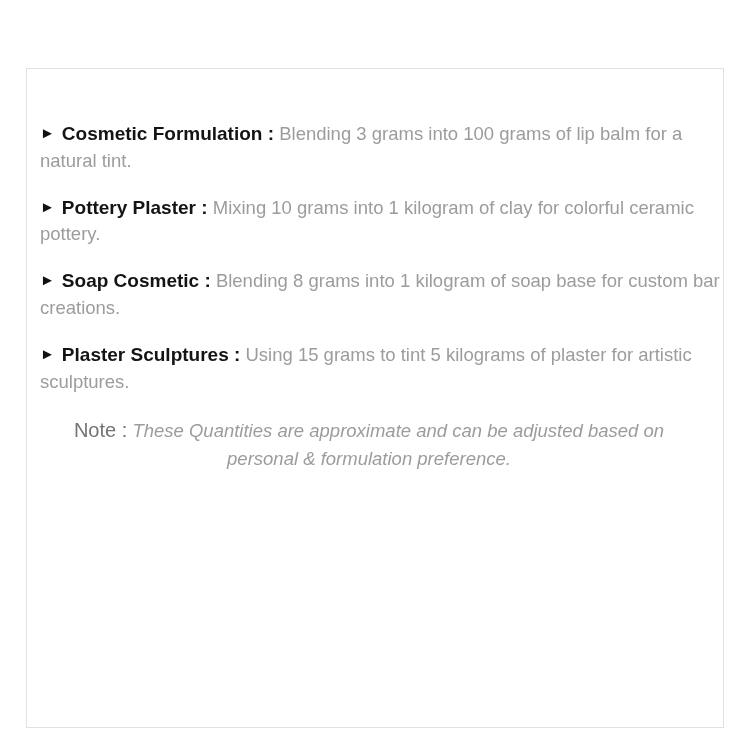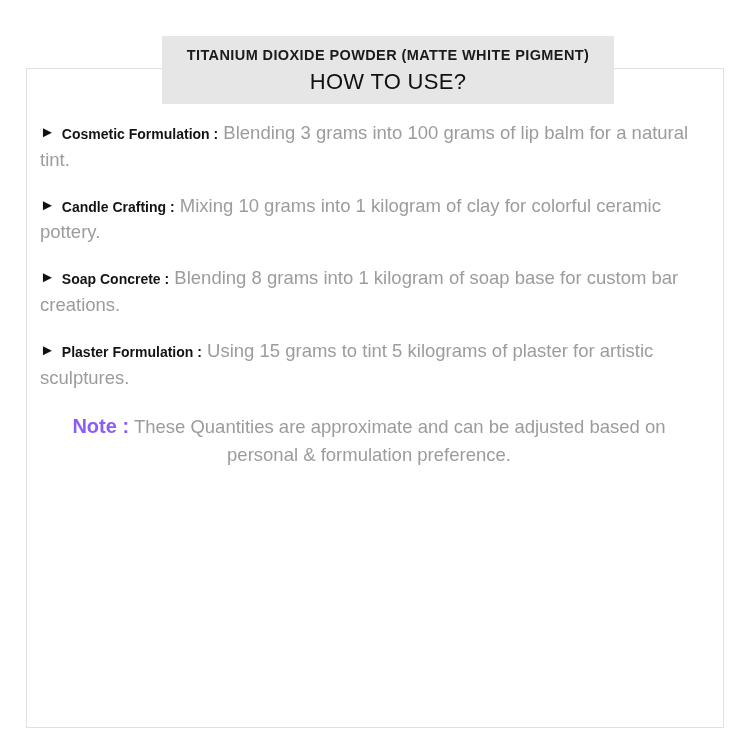--- a/index.html
+++ b/index.html
@@ -76,86 +76,83 @@
   }
   .bullet {
     color: #111111;
     font-size: 15px;
     margin-right: 7px;
     vertical-align: 2px;
   }
   .term {
     color: #141414;
     font-weight: bold;
-    font-size: 14px;
+    font-size: 19px;
     margin-top: 24px;
   }
   .desc {
     color: #9c9c9c;
   }
   .note {
     margin-top: 14px;
     text-align: left;
     padding-left: 4px;
     font-size: 18.5px;
     line-height: 1.5;
   }
   .note-label {
-    color: #8b5cf6;
-    font-weight: bold;
+    color: #737373;
+    font-weight: normal;
     font-size: 20px;
   }
   .note-text {
     color: #9c9c9c;
+    font-style: italic;
   }
   .note-block {
     text-align: center;
     padding: 0 28px 0 6px;
   }
 </style>
 </head>
 <body>
 
 <div class="page">
 
   <div class="frame"></div>
 
-  <div class="header-band">
-    <div class="header-sub">TITANIUM DIOXIDE POWDER (MATTE WHITE PIGMENT)</div>
-    <div class="header-title">HOW TO USE?</div>
-  </div>
 
   <div class="content">
 
     <div class="item">
       <div class="line">
         <span class="bullet">►</span><span class="term">Cosmetic Formulation :</span>
         <span class="desc">Blending 3 grams into 100 grams of lip balm for a natural tint.</span>
       </div>
     </div>
 
 
     <div class="item">
       <div class="line">
-        <span class="bullet">►</span><span class="term">Candle Crafting :</span>
+        <span class="bullet">►</span><span class="term">Pottery Plaster :</span>
         <span class="desc">Mixing 10 grams into 1 kilogram of clay for colorful ceramic pottery.</span>
       </div>
     </div>
 
     <div class="item">
       <div class="line">
-        <span class="bullet">►</span><span class="term">Soap Concrete :</span>
+        <span class="bullet">►</span><span class="term">Soap Cosmetic :</span>
         <span class="desc">Blending 8 grams into 1 kilogram of soap base for custom bar creations.</span>
       </div>
     </div>
 
 
     <div class="item">
       <div class="line">
-        <span class="bullet">►</span><span class="term">Plaster Formulation :</span>
+        <span class="bullet">►</span><span class="term">Plaster Sculptures :</span>
         <span class="desc">Using 15 grams to tint 5 kilograms of plaster for artistic sculptures.</span>
       </div>
     </div>
 
 
     <div class="note note-block">
       <span class="note-label">Note :</span>
       <span class="note-text">These Quantities are approximate and can be adjusted based on personal  &amp; formulation preference.</span>
     </div>
 

